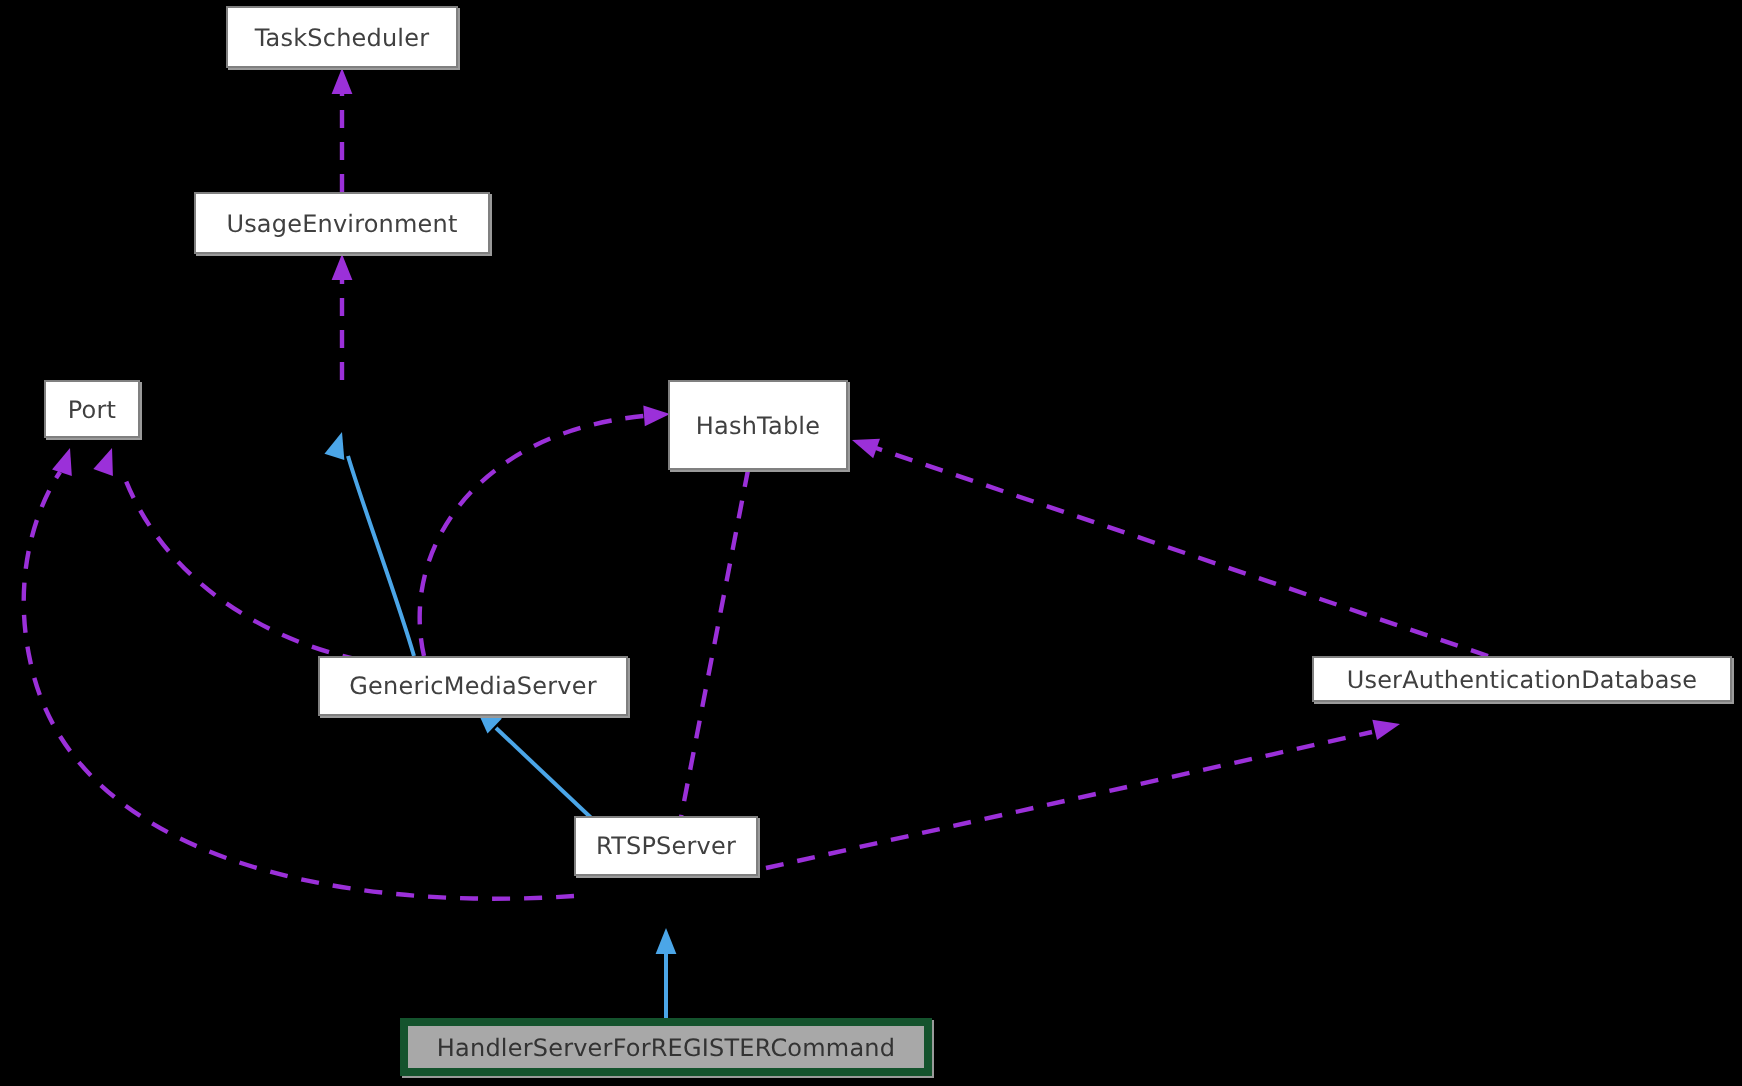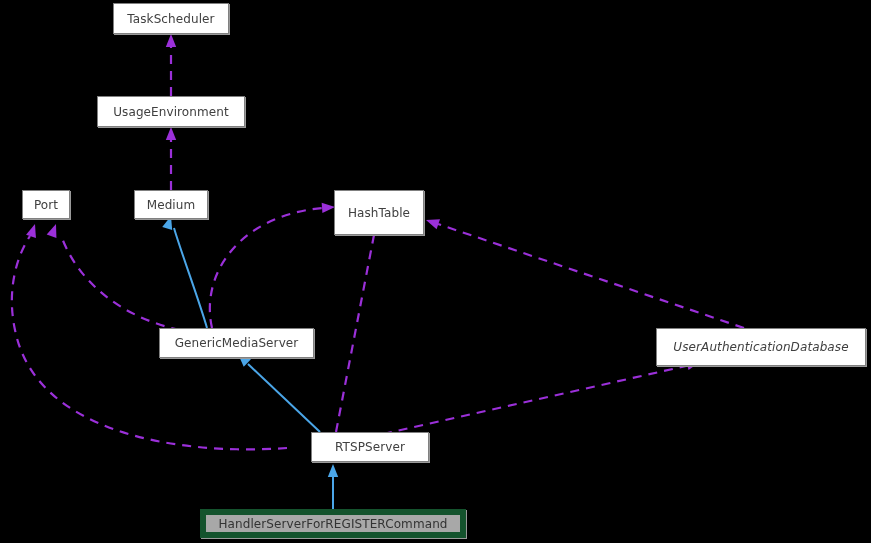--- a/index.html
+++ b/index.html
@@ -35,21 +35,21 @@
     display: flex;
     align-items: center;
     justify-content: center;
     white-space: nowrap;
     letter-spacing: 0.1px;
     box-shadow: 1px 1px 0 0 #9a9a9a;
   }
   .node.current {
     background: #a8a8a8;
     color: #333333;
-    border: 6px solid #14532d;
+    border: 4px solid #14532d;
   }
   .node-label {
     padding: 0 6px;
   }
 </style>
 </head>
 <body>
 
 <div id="canvas">
 
@@ -80,32 +80,29 @@
 
   <div class="node" style="left: 97px; top: 96px; width: 148px; height: 31px;">
     <span class="node-label">UsageEnvironment</span>
   </div>
   <div class="node" style="left: 113px; top: 3px; width: 116px; height: 31px;">
     <span class="node-label">TaskScheduler</span>
   </div>
   <div class="node" style="left: 22px; top: 190px; width: 48px; height: 29px; justify-content: center;">
     <span class="node-label">Port</span>
   </div>
-  <div class="node" style="left: 134px; top: 190px; width: 74px; height: 29px;">
-    <span class="node-label">Medium</span>
-  </div>
   <div class="node" style="left: 334px; top: 190px; width: 90px; height: 45px;">
     <span class="node-label">HashTable</span>
   </div>
   <div class="node" style="left: 143px; top: 328px; width: 155px; height: 30px; margin-left: 16px;">
     <span class="node-label">GenericMediaServer</span>
   </div>
-  <div class="node" style="left: 656px; top: 328px; width: 210px; height: 38px; font-style: italic;">
+  <div class="node" style="left: 656px; top: 328px; width: 210px; height: 23px;">
     <span class="node-label">UserAuthenticationDatabase</span>
   </div>
-  <div class="node" style="left: 287px; top: 432px; width: 118px; height: 30px; margin-left: 24px;">
+  <div class="node" style="left: 287px; top: 408px; width: 92px; height: 30px;">
     <span class="node-label">RTSPServer</span>
   </div>
   <div class="node current" style="left: 200px; top: 509px; width: 266px; height: 29px;">
     <span class="node-label">HandlerServerForREGISTERCommand</span>
   </div>
 
 </div>
 
 </body></html>

